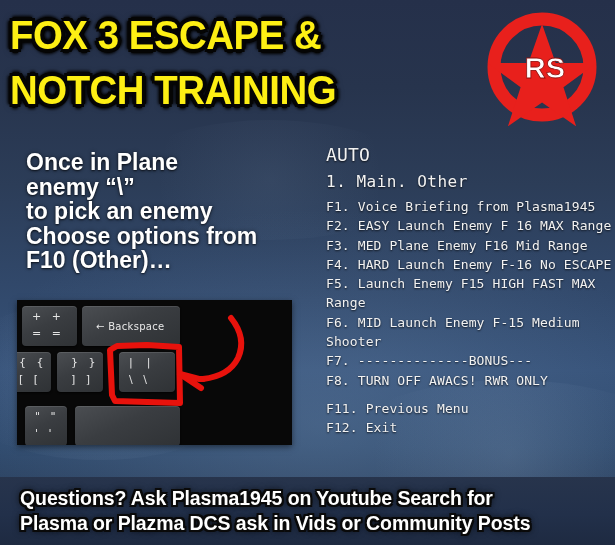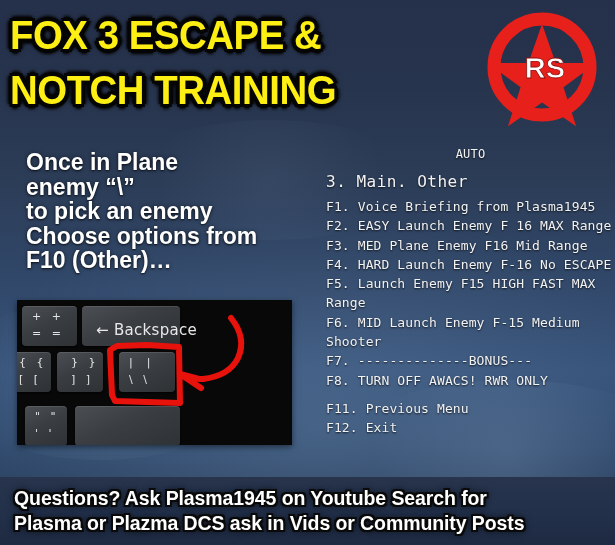--- a/index.html
+++ b/index.html
@@ -94,21 +94,21 @@
   .key {
     position: absolute;
     background: linear-gradient(155deg, #4b4e52 0%, #3a3d41 45%, #2f3235 100%);
     border-radius: 4px;
     box-shadow: inset 0 1px 0 rgba(255,255,255,0.10), 0 1px 2px rgba(0,0,0,0.8);
   }
   .key-lbl {
     position: absolute;
     color: #e8e8e8;
     font-family: "DejaVu Sans", sans-serif;
-    font-size: 15px;
+    font-size: 10px;
     white-space: nowrap;
     letter-spacing: 0.3px;
   }
   .key-sym {
     position: absolute;
     color: #e4e4e4;
     font-family: "DejaVu Sans", sans-serif;
     font-size: 11px;
     line-height: 11px;
     white-space: nowrap;
@@ -125,24 +125,23 @@
     position: absolute;
     left: 326px;
     top: 143px;
     width: 289px;
     z-index: 5;
     font-family: "DejaVu Sans Mono", "Liberation Mono", monospace;
     color: #f2f2f2;
     text-shadow: 0 1px 2px rgba(0,0,0,0.75);
   }
   #menu .m-auto {
-    font-size: 12px;
+    font-size: 18px;
     line-height: 23px;
     letter-spacing: 0.2px;
-    text-align: center;
   }
   #menu .m-head {
     font-size: 16px;
     line-height: 31px;
     letter-spacing: 0.5px;
   }
   #menu .m-item {
     font-size: 13px;
     line-height: 19.3px;
     letter-spacing: 0.1px;
@@ -160,21 +159,21 @@
     position: absolute;
     left: 0;
     bottom: 0;
     width: 615px;
     height: 68px;
     z-index: 7;
     background: linear-gradient(to bottom, #27344c 0%, #22304a 55%, #1e2a41 100%);
     display: flex;
     flex-direction: column;
     justify-content: center;
-    padding-left: 14px;
+    padding-left: 20px;
     box-sizing: border-box;
   }
   #footer .fl {
     font-family: "Liberation Sans Narrow", "Liberation Sans", sans-serif;
     font-weight: bold;
     font-size: 19.5px;
     line-height: 25px;
     color: #ffffff;
     white-space: nowrap;
     letter-spacing: -0.1px;
@@ -244,21 +243,21 @@
 
     <svg id="annot-svg" viewBox="0 0 275 145">
       <path d="M93 50 L95 95 L98 101 L163 103 L162 47 L130 45 L100 46 L93 50 Z" fill="none" stroke="#E8120C" stroke-width="6" stroke-linejoin="round" stroke-linecap="round"></path>
       <path d="M214 18 Q230 38 221 58 Q212 76 186 79" fill="none" stroke="#E8120C" stroke-width="6" stroke-linecap="round"></path>
       <path d="M163 74 L182 79 L186 79 M163 74 L184 88" fill="none" stroke="#E8120C" stroke-width="6" stroke-linecap="round"></path>
     </svg>
   </div>
 
   <div id="menu">
     <div class="m-auto">AUTO</div>
-    <div class="m-head">3. Main. Other</div>
+    <div class="m-head">1. Main. Other</div>
 
     <div class="m-item">F1. Voice Briefing from Plasma1945</div>
     <div class="m-item">F2. EASY Launch Enemy F 16 MAX Range</div>
     <div class="m-item">F3. MED Plane Enemy F16 Mid  Range</div>
     <div class="m-item">F4. HARD Launch Enemy F-16 No ESCAPE</div>
     <div class="m-item wrap">F5. Launch Enemy F15 HIGH FAST MAX Range</div>
     <div class="m-item wrap">F6. MID Launch Enemy F-15 Medium Shooter</div>
     <div class="m-item">F7. --------------BONUS---</div>
     <div class="m-item">F8. TURN OFF AWACS! RWR ONLY</div>
 

